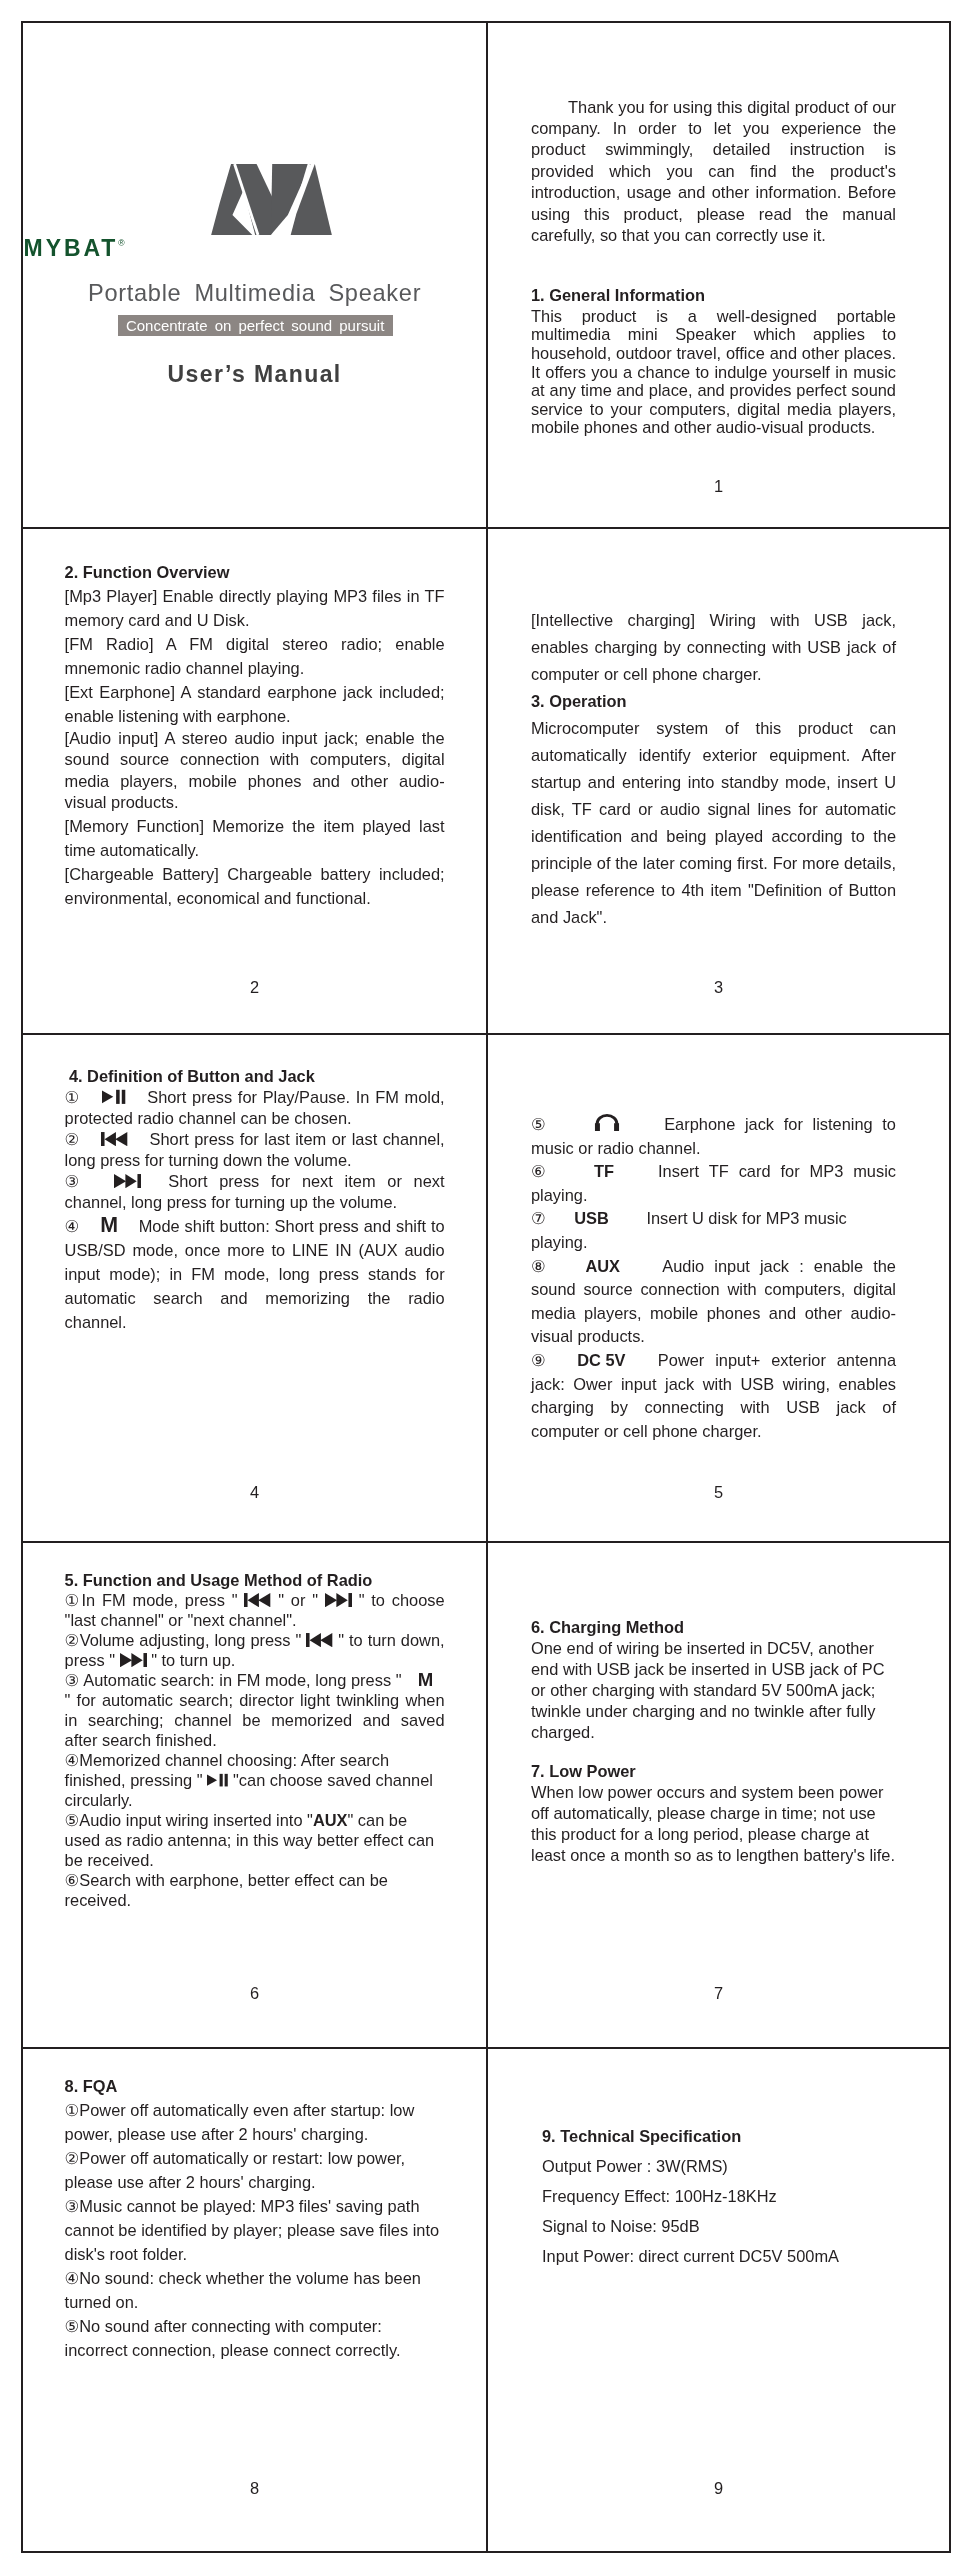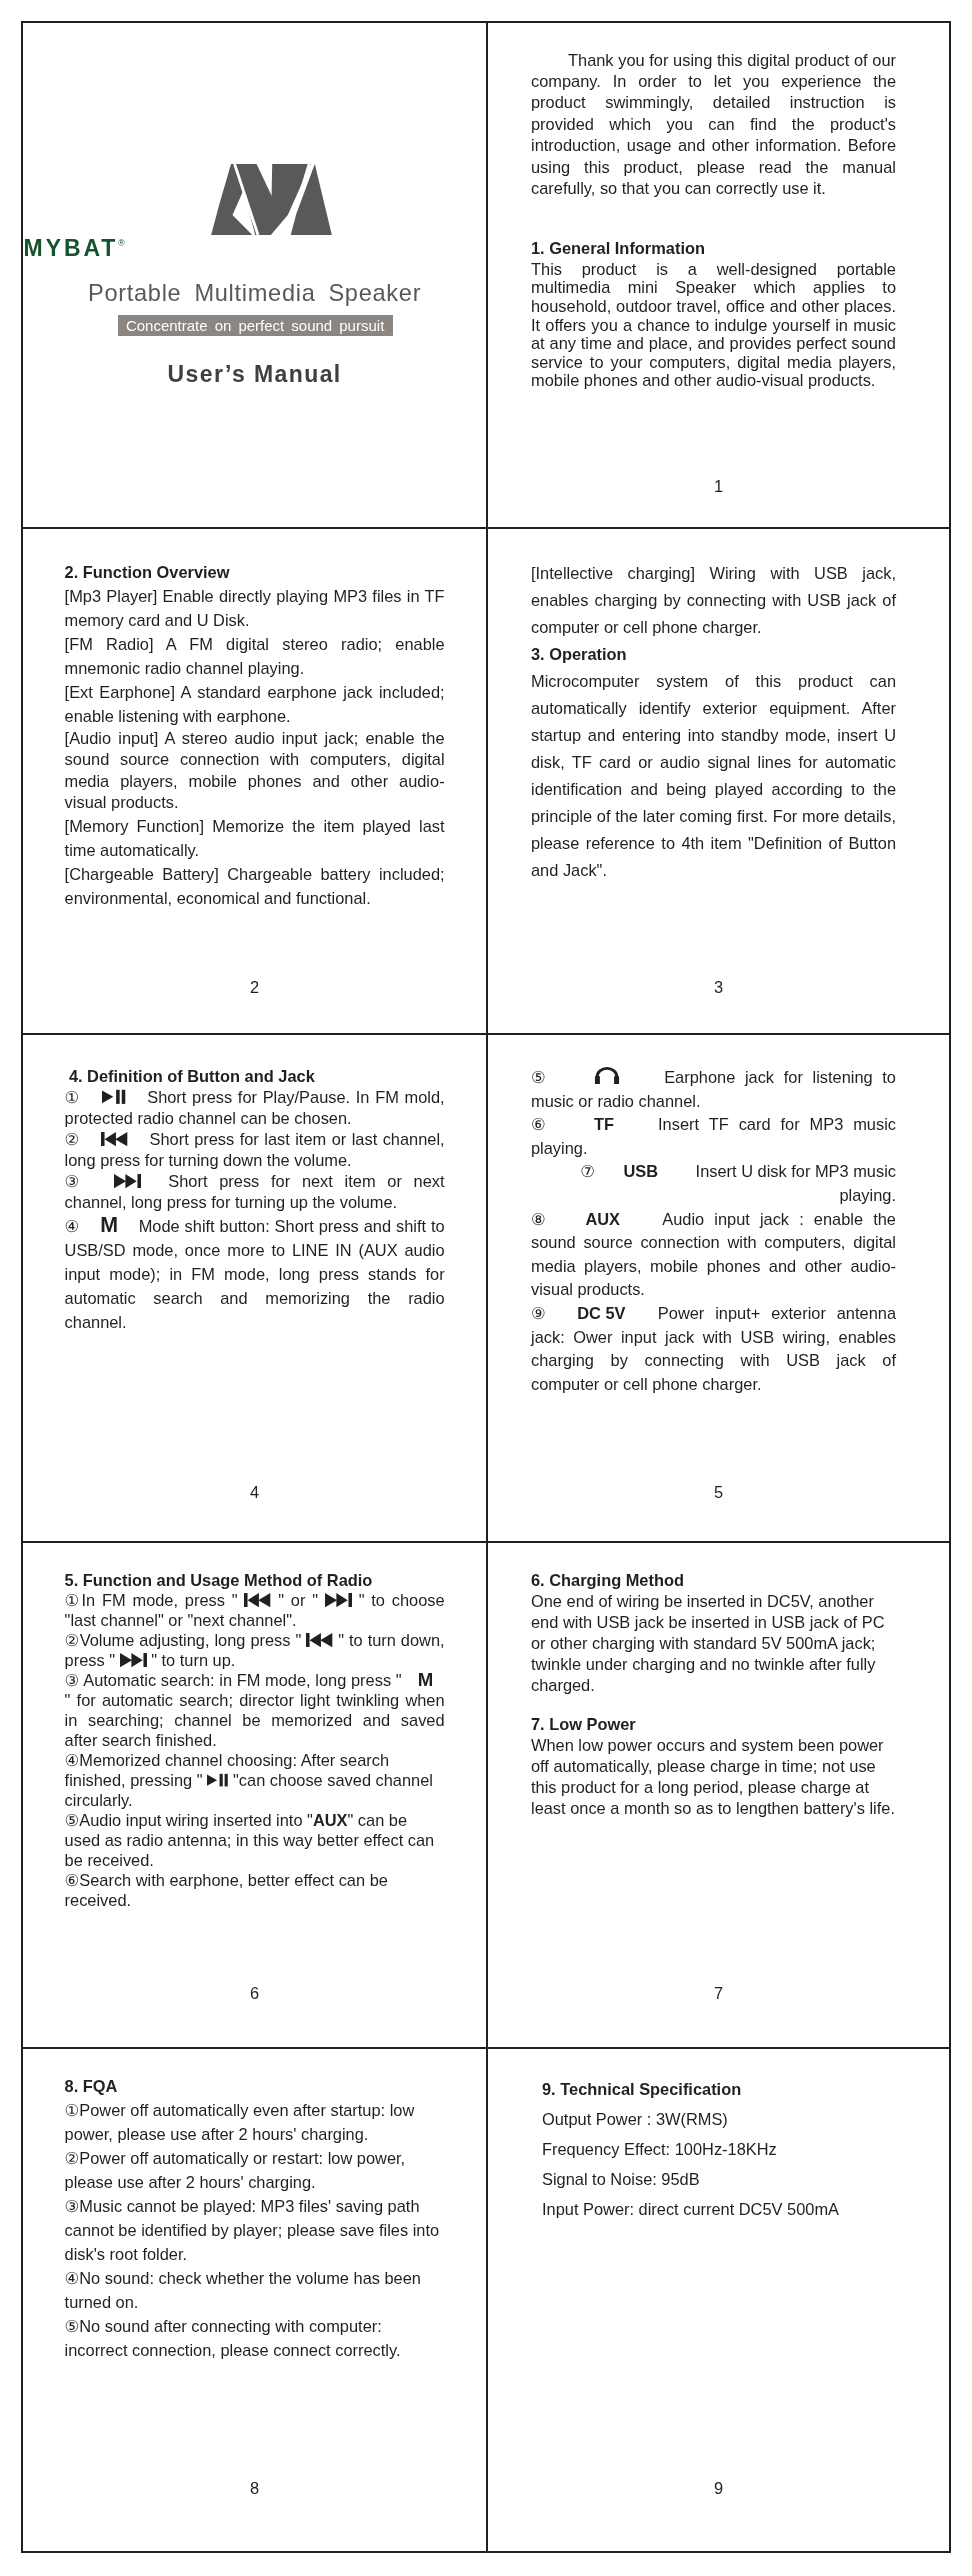--- a/index.html
+++ b/index.html
@@ -11,21 +11,21 @@
   .hline { position: absolute; left: 21.4px; width: 930px; height: 2.1px; background: #231f20; }
   .panel { position: absolute; box-sizing: border-box; }
   .pl { left: 23.6px; width: 462px; }
   .pr { left: 488px; width: 461px; }
   .r1 { top: 23.6px;   height: 504px; }
   .r2 { top: 530px;  height: 504px; }
   .r3 { top: 1036px; height: 620px; }
   .r4 { top: 1544px; height: 504px; }
   .r5 { top: 2050px; height: 595px; }
   .content { position: absolute; left: 41px; right: 41px; top: 0; font-size: 16.4px; line-height: 21.4px; text-align: justify; }
-  .pr .content { left: 43px; right: 53px; }
+  .pr .content { left: 43px; right: 53px; margin-top: 47px; }
   .heading { font-weight: bold; font-size: 16.4px; margin: 0; }
   p { margin: 0; }
   .pagenum { position: absolute; left: 0; right: 0; text-align: center; font-size: 16.4px; }
   .icon-inline { display: inline-block; font-weight: bold; margin: 0 15.7px; }
   .glyph { display: inline-block; vertical-align: -1.4px; }
   .bold { font-weight: bold; }
 
   
   .logo { position: absolute; left: 187px; top: 140px; width: 121px; height: 71px; }
   .brand { position: absolute; left: 0; right: 0; top: 211px; text-align: left; font-size: 23px; font-weight: bold; letter-spacing: 2.9px; color: #14532d; }
@@ -140,21 +140,21 @@
             <rect x="1" y="13" width="7" height="11" fill="#231f20"></rect>
             <rect x="28" y="13" width="7" height="11" fill="#231f20"></rect>
           </svg></span>
       <span>Earphone jack for listening to music or radio channel.</span>
     </p>
     <p>
       <span>⑥</span>
       <span class="icon-inline" style="margin:0 34px 0 33px">TF</span>
       <span>Insert TF card for MP3 music playing.</span>
     </p>
-    <p style="text-align:right">
+    <p style="text-align:left">
       <span>⑦</span>
       <span class="icon-inline" style="margin:0 33px 0 24px">USB</span>
       <span>Insert U disk for MP3 music playing.</span>
     </p>
     <p>
       <span>⑧</span>
       <span class="icon-inline" style="margin:0 33px 0 24px">AUX</span>
       <span>Audio input jack :  enable the sound source connection with computers, digital media players, mobile phones and other audio-visual products.</span>
     </p>
     <p>

